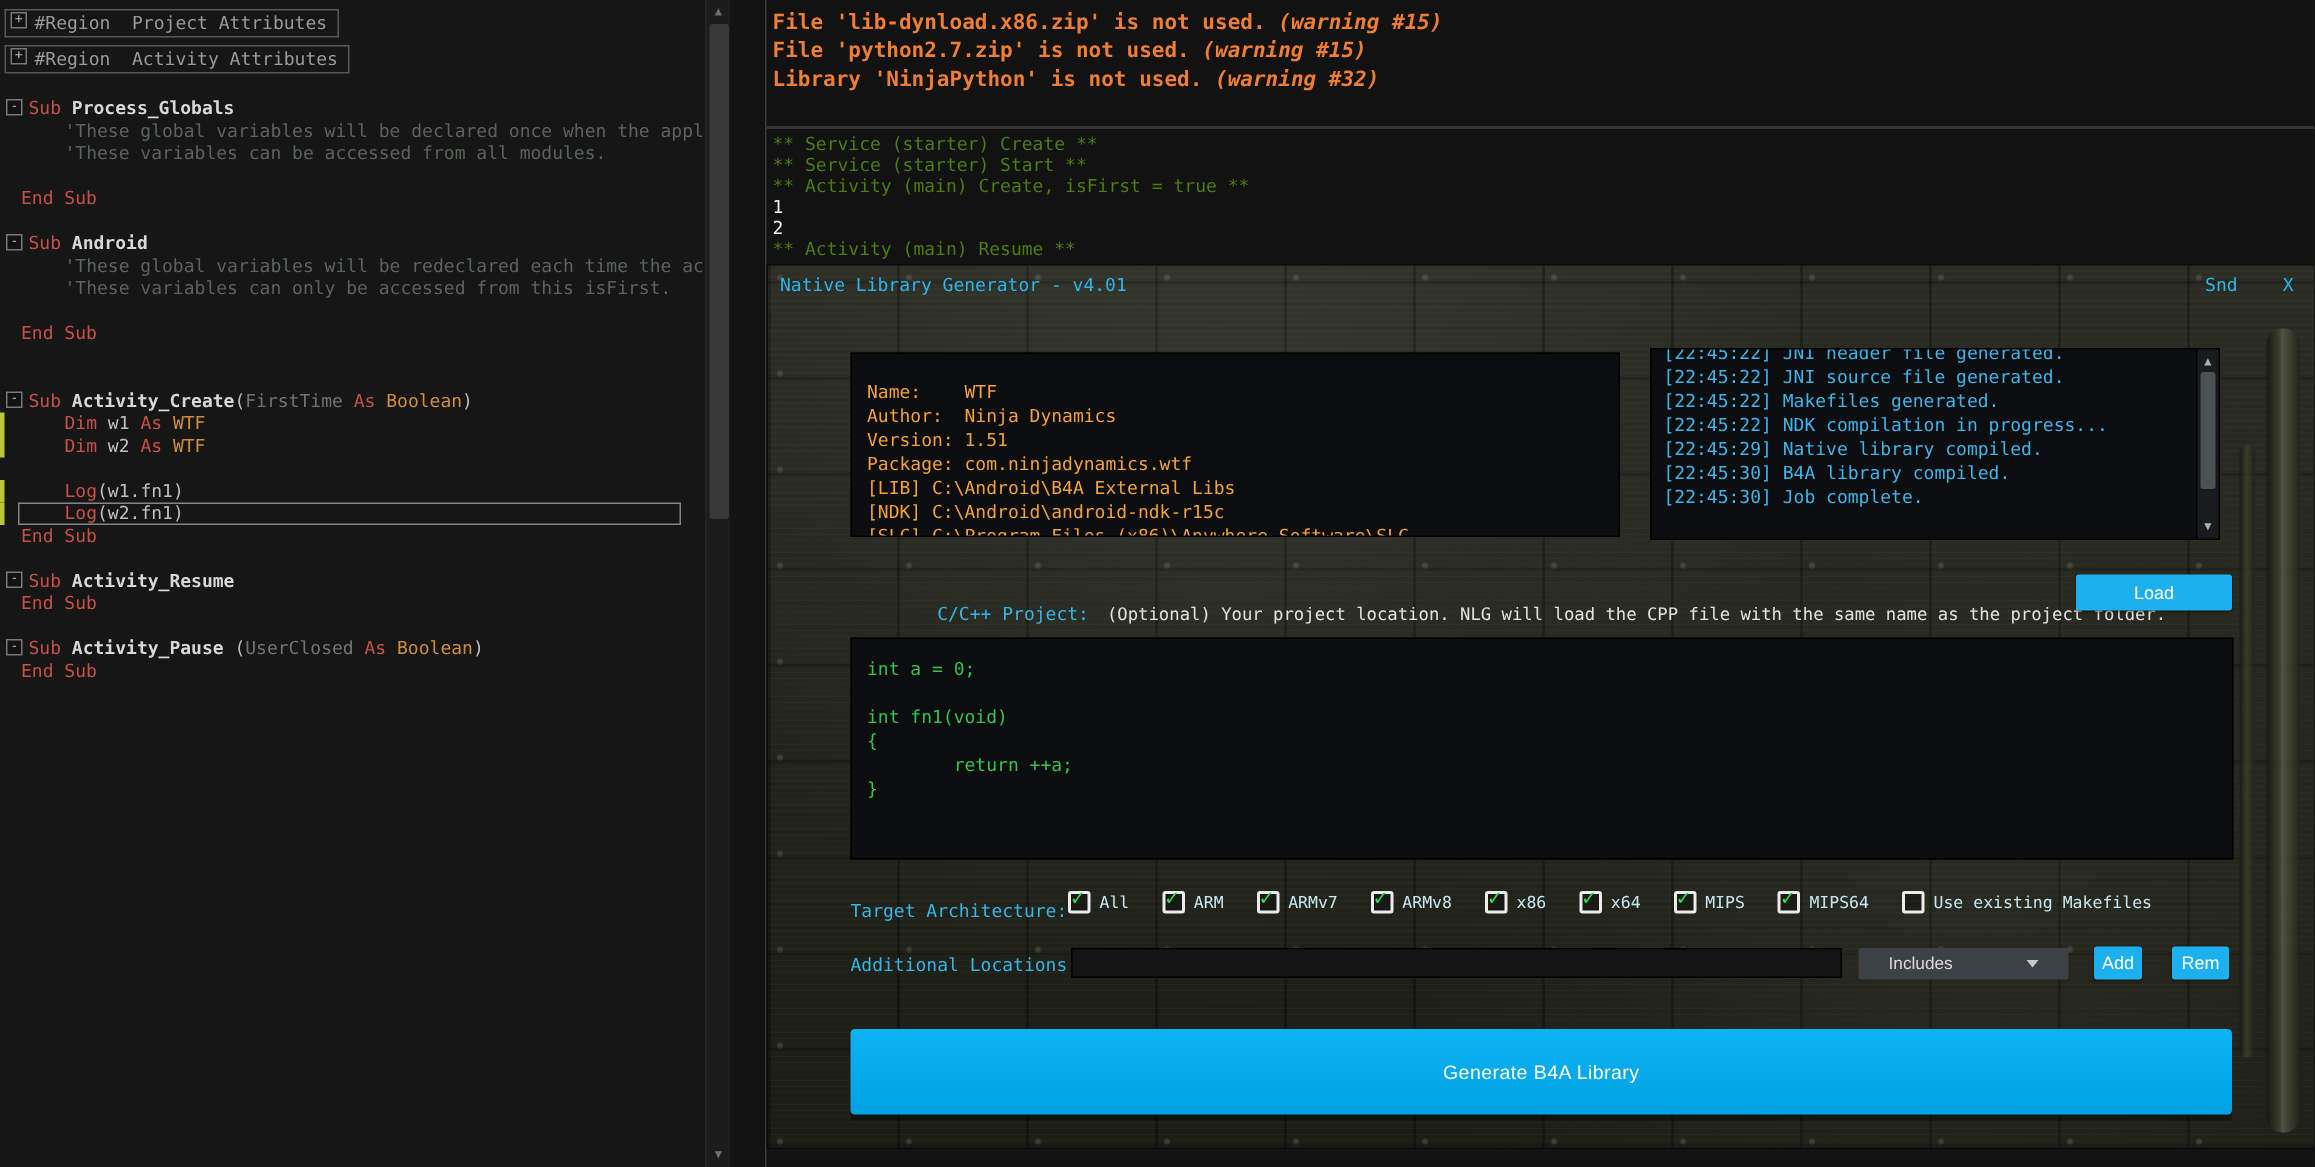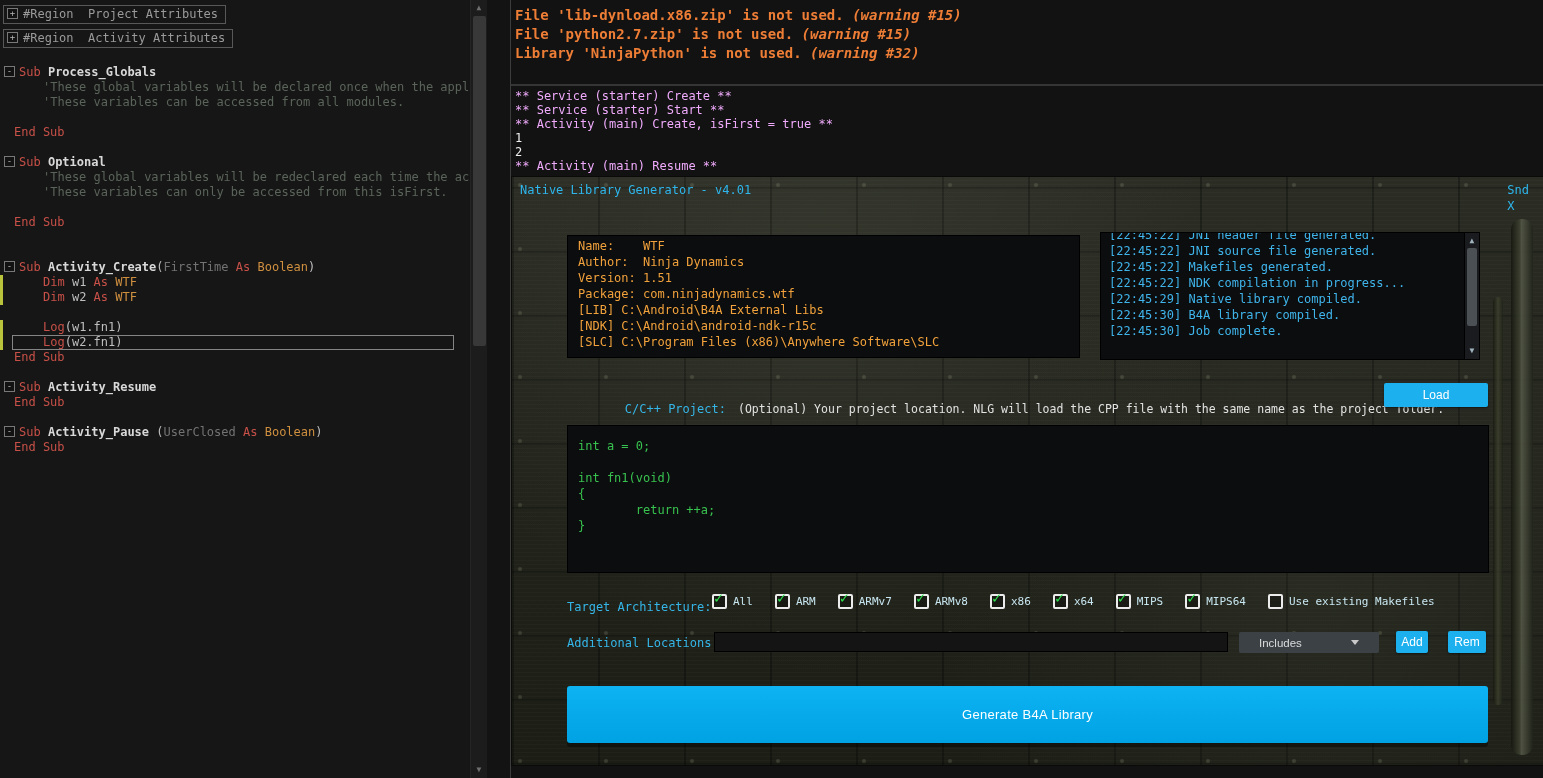--- a/index.html
+++ b/index.html
@@ -31,46 +31,46 @@
 
   .splitter { position:absolute; left:487px; top:0; width:23px; height:778px; background:#131313; }
 
   
   .right { position:absolute; left:510px; top:0; width:1033px; height:778px; background:#121212; border-left:1px solid #3c3c3c; }
   .warnings { position:absolute; left:0; top:0; right:0; height:84px; padding:6px 4px 0 4px; }
   .wline { font-size:14px; font-weight:bold; line-height:19px; color:#ee7e36; white-space:pre; }
   .wline em { font-style:italic; }
   .h-div { position:absolute; left:0; top:84px; right:0; height:2px; background:#353535; }
   .logs { position:absolute; left:0; top:86px; right:0; height:88px; padding:3px 4px 0 4px; }
-  .lline { font-size:12px; line-height:14px; color:#f0abfc; white-space:pre; }
+  .lline { font-size:12px; line-height:14px; color:#4d7c0f; white-space:pre; }
   .lline.bright { color:#efefef; }
 
   
   .nlg { position:absolute; left:0; top:176px; width:1033px; height:590px; border:1px solid #0a0a08; overflow:hidden;
     background-color:#24261f;
     background-image:
       radial-gradient(circle at 30% 18%, rgba(115,120,98,0.14), transparent 45%),
       radial-gradient(circle at 78% 72%, rgba(105,110,88,0.12), transparent 42%),
       repeating-linear-gradient(90deg, rgba(0,0,0,0.30) 0 2px, transparent 2px 86px),
       repeating-linear-gradient(0deg, rgba(0,0,0,0.24) 0 2px, transparent 2px 64px),
       repeating-linear-gradient(0deg, rgba(255,255,255,0.018) 0 1px, transparent 1px 4px),
       linear-gradient(180deg,#2b2d25,#22241c 55%,#1c1e16);
   }
   .rivets { position:absolute; inset:0; background-image:radial-gradient(circle at 8px 8px, rgba(160,165,135,0.22) 1.3px, transparent 2.6px); background-size:86px 64px; pointer-events:none; }
   .pipe-v { position:absolute; right:10px; top:42px; bottom:10px; width:22px; border-radius:10px; opacity:.85;
     background:linear-gradient(90deg,#15170f,#3c402f 38%,#565a48 48%,#20231a); }
   .pipe-v2 { position:absolute; right:40px; top:120px; bottom:60px; width:10px; border-radius:5px; opacity:.7;
     background:linear-gradient(90deg,#14160e,#41452f 50%,#1d2016); }
 
   .nlg-title { position:absolute; left:8px; top:6px; color:#2eb6ec; font-size:12px; }
-  .nlg-controls { position:absolute; right:14px; top:6px; display:flex; gap:2px; color:#2eb6ec; font-size:12px;flex-direction:column; }
+  .nlg-controls { position:absolute; right:14px; top:6px; display:flex; gap:30px; color:#2eb6ec; font-size:12px; }
   .nlg-controls span { cursor:default; }
 
   .panel-box { position:absolute; background:#0c0d0e; border:1px solid #000; overflow:hidden; }
-  .info-box { left:55px; top:58px; width:513px; height:123px; padding:2px 10px; }
+  .info-box { left:55px; top:58px; width:513px; height:123px; padding:17px 10px; }
   .info-line { color:#f2a23c; font-size:12px; line-height:16px; white-space:pre; }
   .log-box { left:588px; top:55px; width:380px; height:128px; }
   .lb-lines { position:absolute; left:0; right:15px; top:-6px; padding:0 8px; }
   .lb-line { color:#3fb5ec; font-size:12px; line-height:16px; white-space:pre; }
   .lb-scroll { position:absolute; right:0; top:0; bottom:0; width:15px; background:#191b1e; border-left:1px solid #000; }
   .lb-scroll .sb-arrow { width:14px; color:#9fb2bd; }
   .lb-thumb { position:absolute; left:2px; right:2px; top:15px; height:78px; background:#4a5054; border-radius:2px; }
 
   .cy { color:#35b6e8; }
   .proj-row { position:absolute; left:55px; top:211px; font-size:12px; white-space:pre; }
@@ -107,21 +107,21 @@
     <div id="ed-lines">
         <div class="eline region-row"><span class="region-box"><span class="foldbox">+</span><span class="region-text">#Region  Project Attributes</span></span></div>
         <div class="eline region-row"><span class="region-box"><span class="foldbox">+</span><span class="region-text">#Region  Activity Attributes</span></span></div>
         <div class="eline"></div>
         <div class="eline sub"><span class="foldbox">-</span><span class="tk-kw">Sub </span><span class="tk-nm">Process_Globals</span></div>
         <div class="eline ind1"><span class="tk-cm">'These global variables will be declared once when the applic</span></div>
         <div class="eline ind1"><span class="tk-cm">'These variables can be accessed from all modules.</span></div>
         <div class="eline"></div>
         <div class="eline"><span class="tk-kw">End Sub</span></div>
         <div class="eline"></div>
-        <div class="eline sub"><span class="foldbox">-</span><span class="tk-kw">Sub </span><span class="tk-nm">Optional</span></div>
+        <div class="eline sub"><span class="foldbox">-</span><span class="tk-kw">Sub </span><span class="tk-nm">Android</span></div>
         <div class="eline ind1"><span class="tk-cm">'These global variables will be redeclared each time the acti</span></div>
         <div class="eline ind1"><span class="tk-cm">'These variables can only be accessed from this isFirst.</span></div>
         <div class="eline"></div>
         <div class="eline"><span class="tk-kw">End Sub</span></div>
         <div class="eline"></div>
         <div class="eline"></div>
         <div class="eline sub"><span class="foldbox">-</span><span class="tk-kw">Sub </span><span class="tk-nm">Activity_Create</span><span class="tk-pl">(</span><span class="tk-pa">FirstTime</span><span class="tk-pl"> </span><span class="tk-kw">As</span><span class="tk-pl"> </span><span class="tk-ty">Boolean</span><span class="tk-pl">)</span></div>
         <div class="eline ind1 gutter"><span class="tk-kw">Dim</span><span class="tk-pl"> w1 </span><span class="tk-kw">As</span><span class="tk-pl"> </span><span class="tk-ty">WTF</span></div>
         <div class="eline ind1 gutter"><span class="tk-kw">Dim</span><span class="tk-pl"> w2 </span><span class="tk-kw">As</span><span class="tk-pl"> </span><span class="tk-ty">WTF</span></div>
         <div class="eline"></div>

